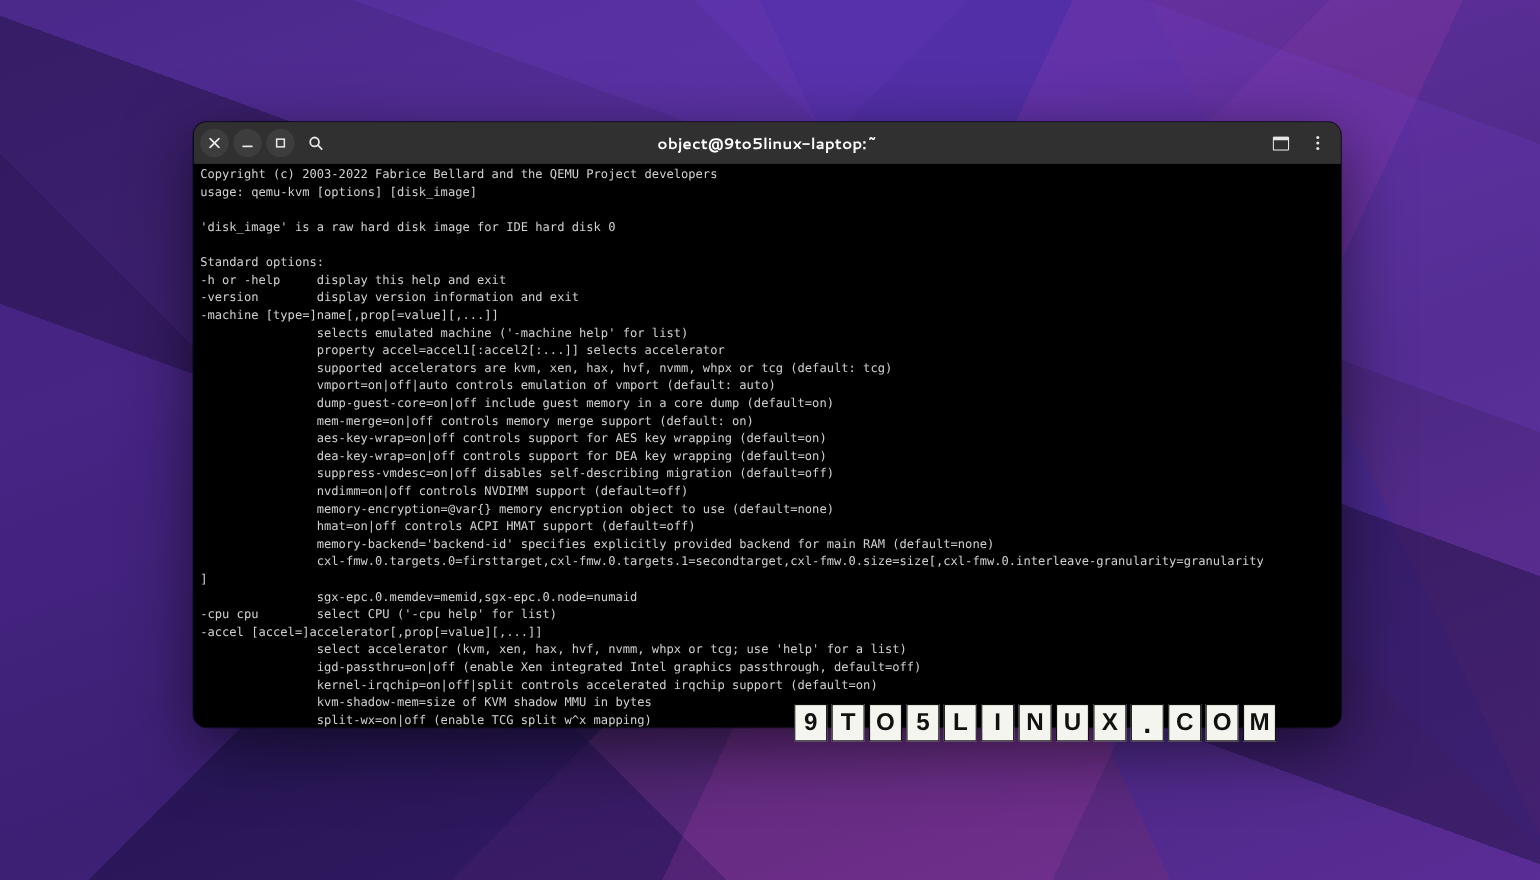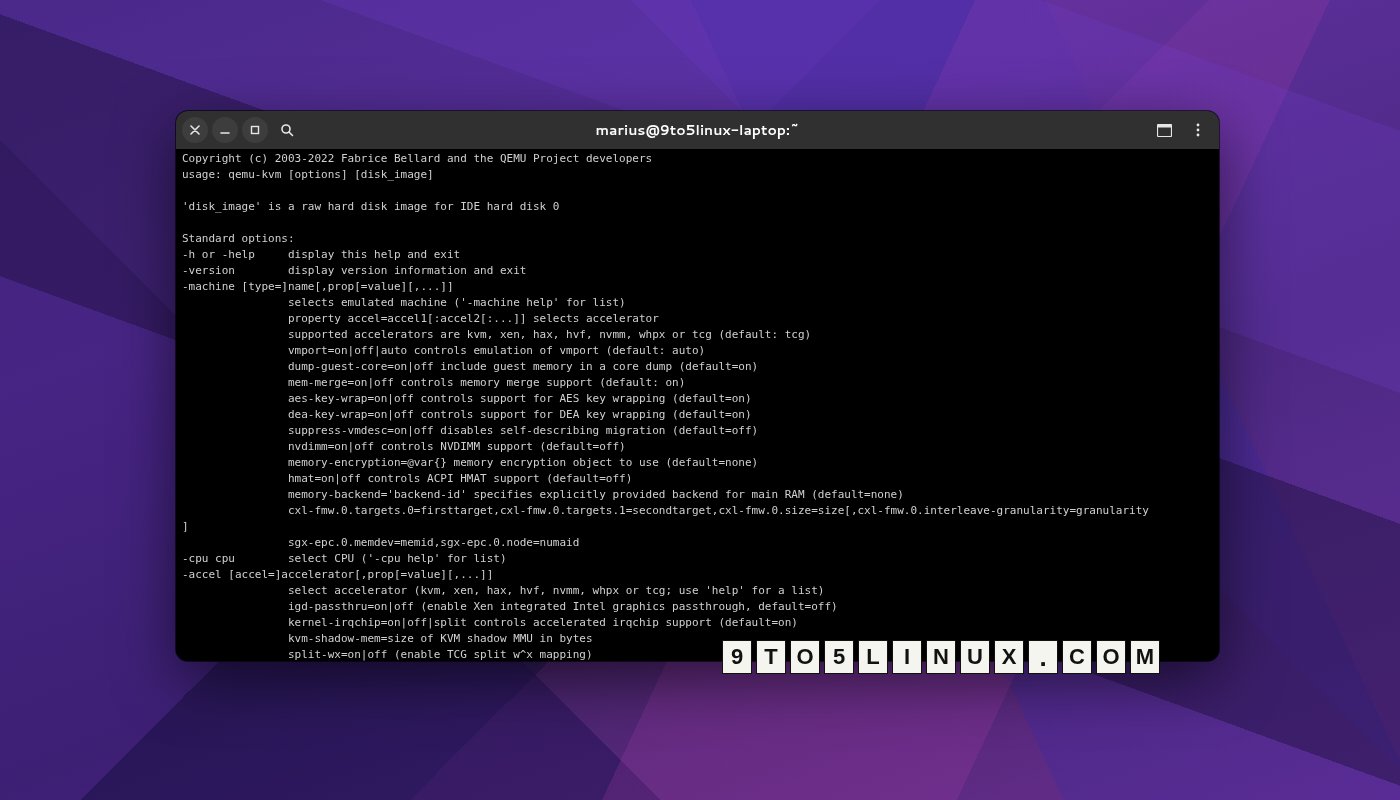--- a/index.html
+++ b/index.html
@@ -123,21 +123,21 @@
             <rect x="1.5" y="1.5" width="7" height="7" fill="none" stroke="#e6e6e6" stroke-width="1.4"></rect>
           </svg>
       </div>
       <div class="tb-btn flat">
         <svg width="14" height="14" viewBox="0 0 14 14">
             <circle cx="6" cy="6" r="4" fill="none" stroke="#e6e6e6" stroke-width="1.6"></circle>
             <path d="M9 9 L12.5 12.5" stroke="#e6e6e6" stroke-width="1.6" stroke-linecap="round"></path>
           </svg>
       </div>
     </div>
-    <div class="tb-title">marius@9to5linux-laptop:~</div>
+    <div class="tb-title">object@9to5linux-laptop:~</div>
     <div class="tb-spacer"></div>
     <div class="tb-right">
       <div class="tb-btn flat">
         <svg width="15" height="13" viewBox="0 0 15 13">
           <rect x="0.5" y="0.5" width="14" height="12" rx="1" fill="none" stroke="#e6e6e6" stroke-width="1.2"></rect>
           <rect x="0.5" y="0.5" width="14" height="3" fill="#e6e6e6"></rect>
         </svg>
       </div>
       <div class="tb-btn flat">
         <svg width="4" height="14" viewBox="0 0 4 14">

